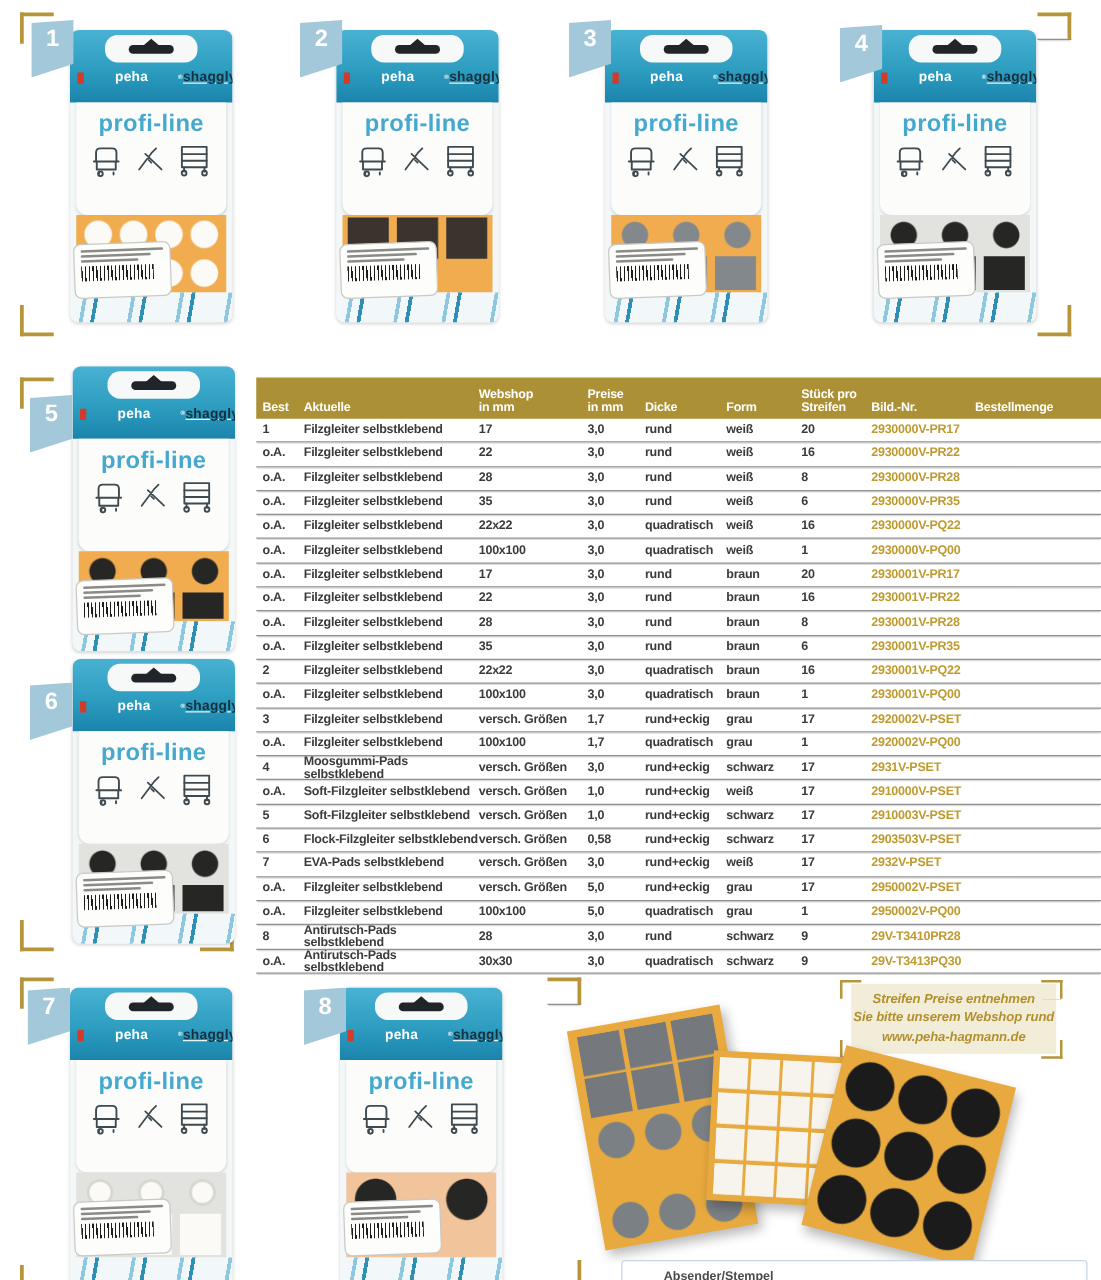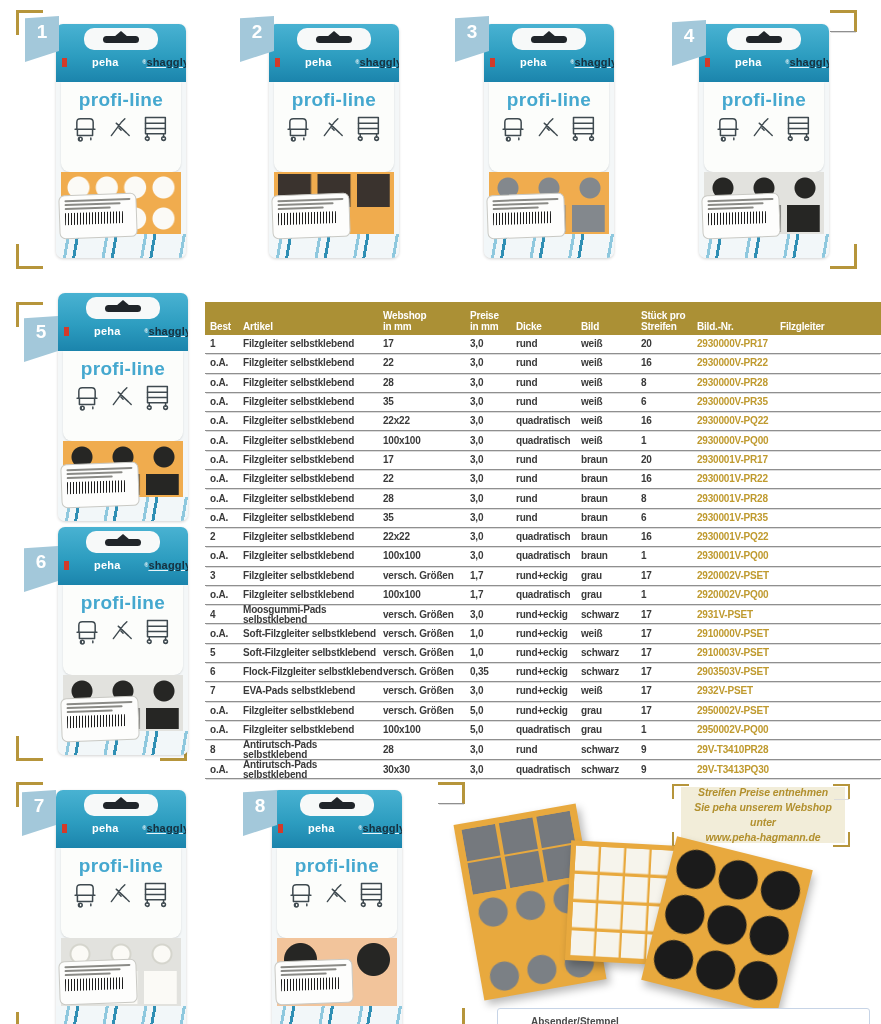--- a/index.html
+++ b/index.html
@@ -507,31 +507,31 @@
         </div>
       </div>
       <div class="stripes"></div>
     </div>
   </div>
   </div>
 
 <div class="table">
   <div class="thead" id="thead">
       <div class="hcell">Best</div>
-      <div class="hcell">Artikel</div>
+      <div class="hcell">Aktuelle</div>
       <div class="hcell">Webshop
 in mm</div>
       <div class="hcell">Preise
 in mm</div>
       <div class="hcell">Dicke</div>
-      <div class="hcell">Bild</div>
+      <div class="hcell">Form</div>
       <div class="hcell">Stück pro
 Streifen</div>
       <div class="hcell">Bild.-Nr.</div>
-      <div class="hcell">Filzgleiter</div>
+      <div class="hcell">Bestellmenge</div>
     </div>
   <div id="tbody">
       <div class="tr">
         <div class="td c0">1</div>
         <div class="td c1">Filzgleiter selbstklebend</div>
         <div class="td c2">17</div>
         <div class="td c3">3,0</div>
         <div class="td c4">rund</div>
         <div class="td c5">weiß</div>
         <div class="td c6">20</div>
@@ -711,21 +711,21 @@
         <div class="td c4">rund+eckig</div>
         <div class="td c5">schwarz</div>
         <div class="td c6">17</div>
         <div class="td c7">2910003V-PSET</div>
         <div class="td c8"></div>
       </div>
       <div class="tr">
         <div class="td c0">6</div>
         <div class="td c1">Flock-Filzgleiter selbstklebend</div>
         <div class="td c2">versch. Größen</div>
-        <div class="td c3">0,35</div>
+        <div class="td c3">0,58</div>
         <div class="td c4">rund+eckig</div>
         <div class="td c5">schwarz</div>
         <div class="td c6">17</div>
         <div class="td c7">2903503V-PSET</div>
         <div class="td c8"></div>
       </div>
       <div class="tr">
         <div class="td c0">7</div>
         <div class="td c1">EVA-Pads selbstklebend</div>
         <div class="td c2">versch. Größen</div>
@@ -778,21 +778,21 @@
         <div class="td c5">schwarz</div>
         <div class="td c6">9</div>
         <div class="td c7">29V-T3413PQ30</div>
         <div class="td c8"></div>
       </div>
     </div>
 </div>
 
 <div class="promo">
   <div class="line">Streifen Preise entnehmen</div>
-  <div class="line">Sie peha unserem Webshop unter</div>
+  <div class="line">Sie bitte unserem Webshop rund</div>
   <div class="line">www.peha-hagmann.de</div>
 </div>
 <div class="bk sm tl" style="left:672px;top:784px;"></div>
 <div class="bk sm tr" style="left:833px;top:784px;"></div>
 <div class="bk sm bl" style="left:672px;top:832px;"></div>
 <div class="bk sm br" style="left:833px;top:832px;"></div>
 
 <div class="photo">
   <div class="psheet sheetA">
     <div class="sqs"></div>

